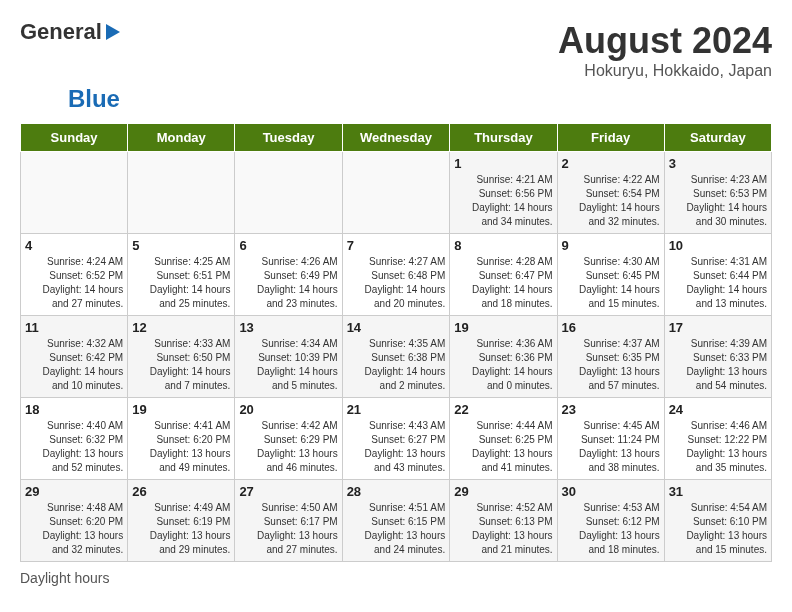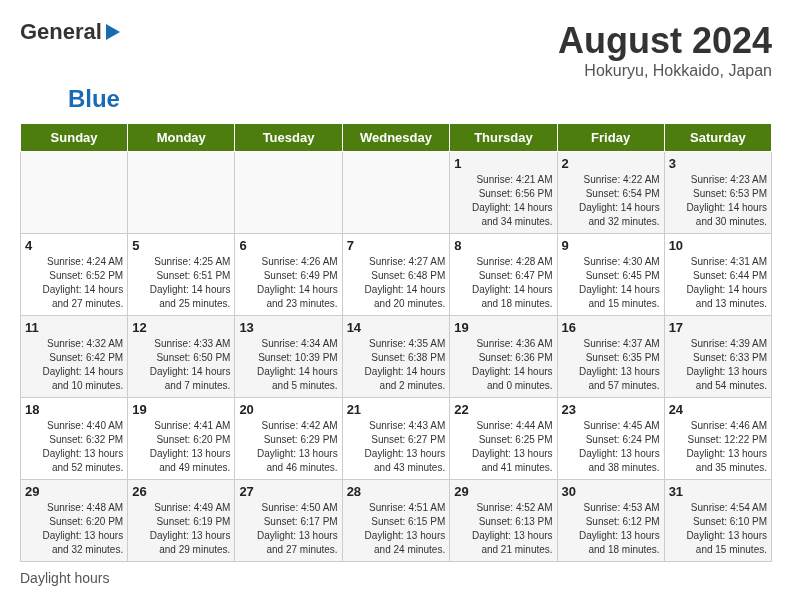--- a/index.html
+++ b/index.html
@@ -273,21 +273,21 @@
         </td>
         <td>
           <span class="day-num">22</span>
           <div class="day-info">Sunrise: 4:44 AM
 Sunset: 6:25 PM
 Daylight: 13 hours and 41 minutes.</div>
         </td>
         <td>
           <span class="day-num">23</span>
           <div class="day-info">Sunrise: 4:45 AM
-Sunset: 6:24 PM
+Sunset: 11:24 PM
 Daylight: 13 hours and 38 minutes.</div>
         </td>
         <td>
           <span class="day-num">24</span>
           <div class="day-info">Sunrise: 4:46 AM
 Sunset: 12:22 PM
 Daylight: 13 hours and 35 minutes.</div>
         </td>
       </tr>
       <tr>

